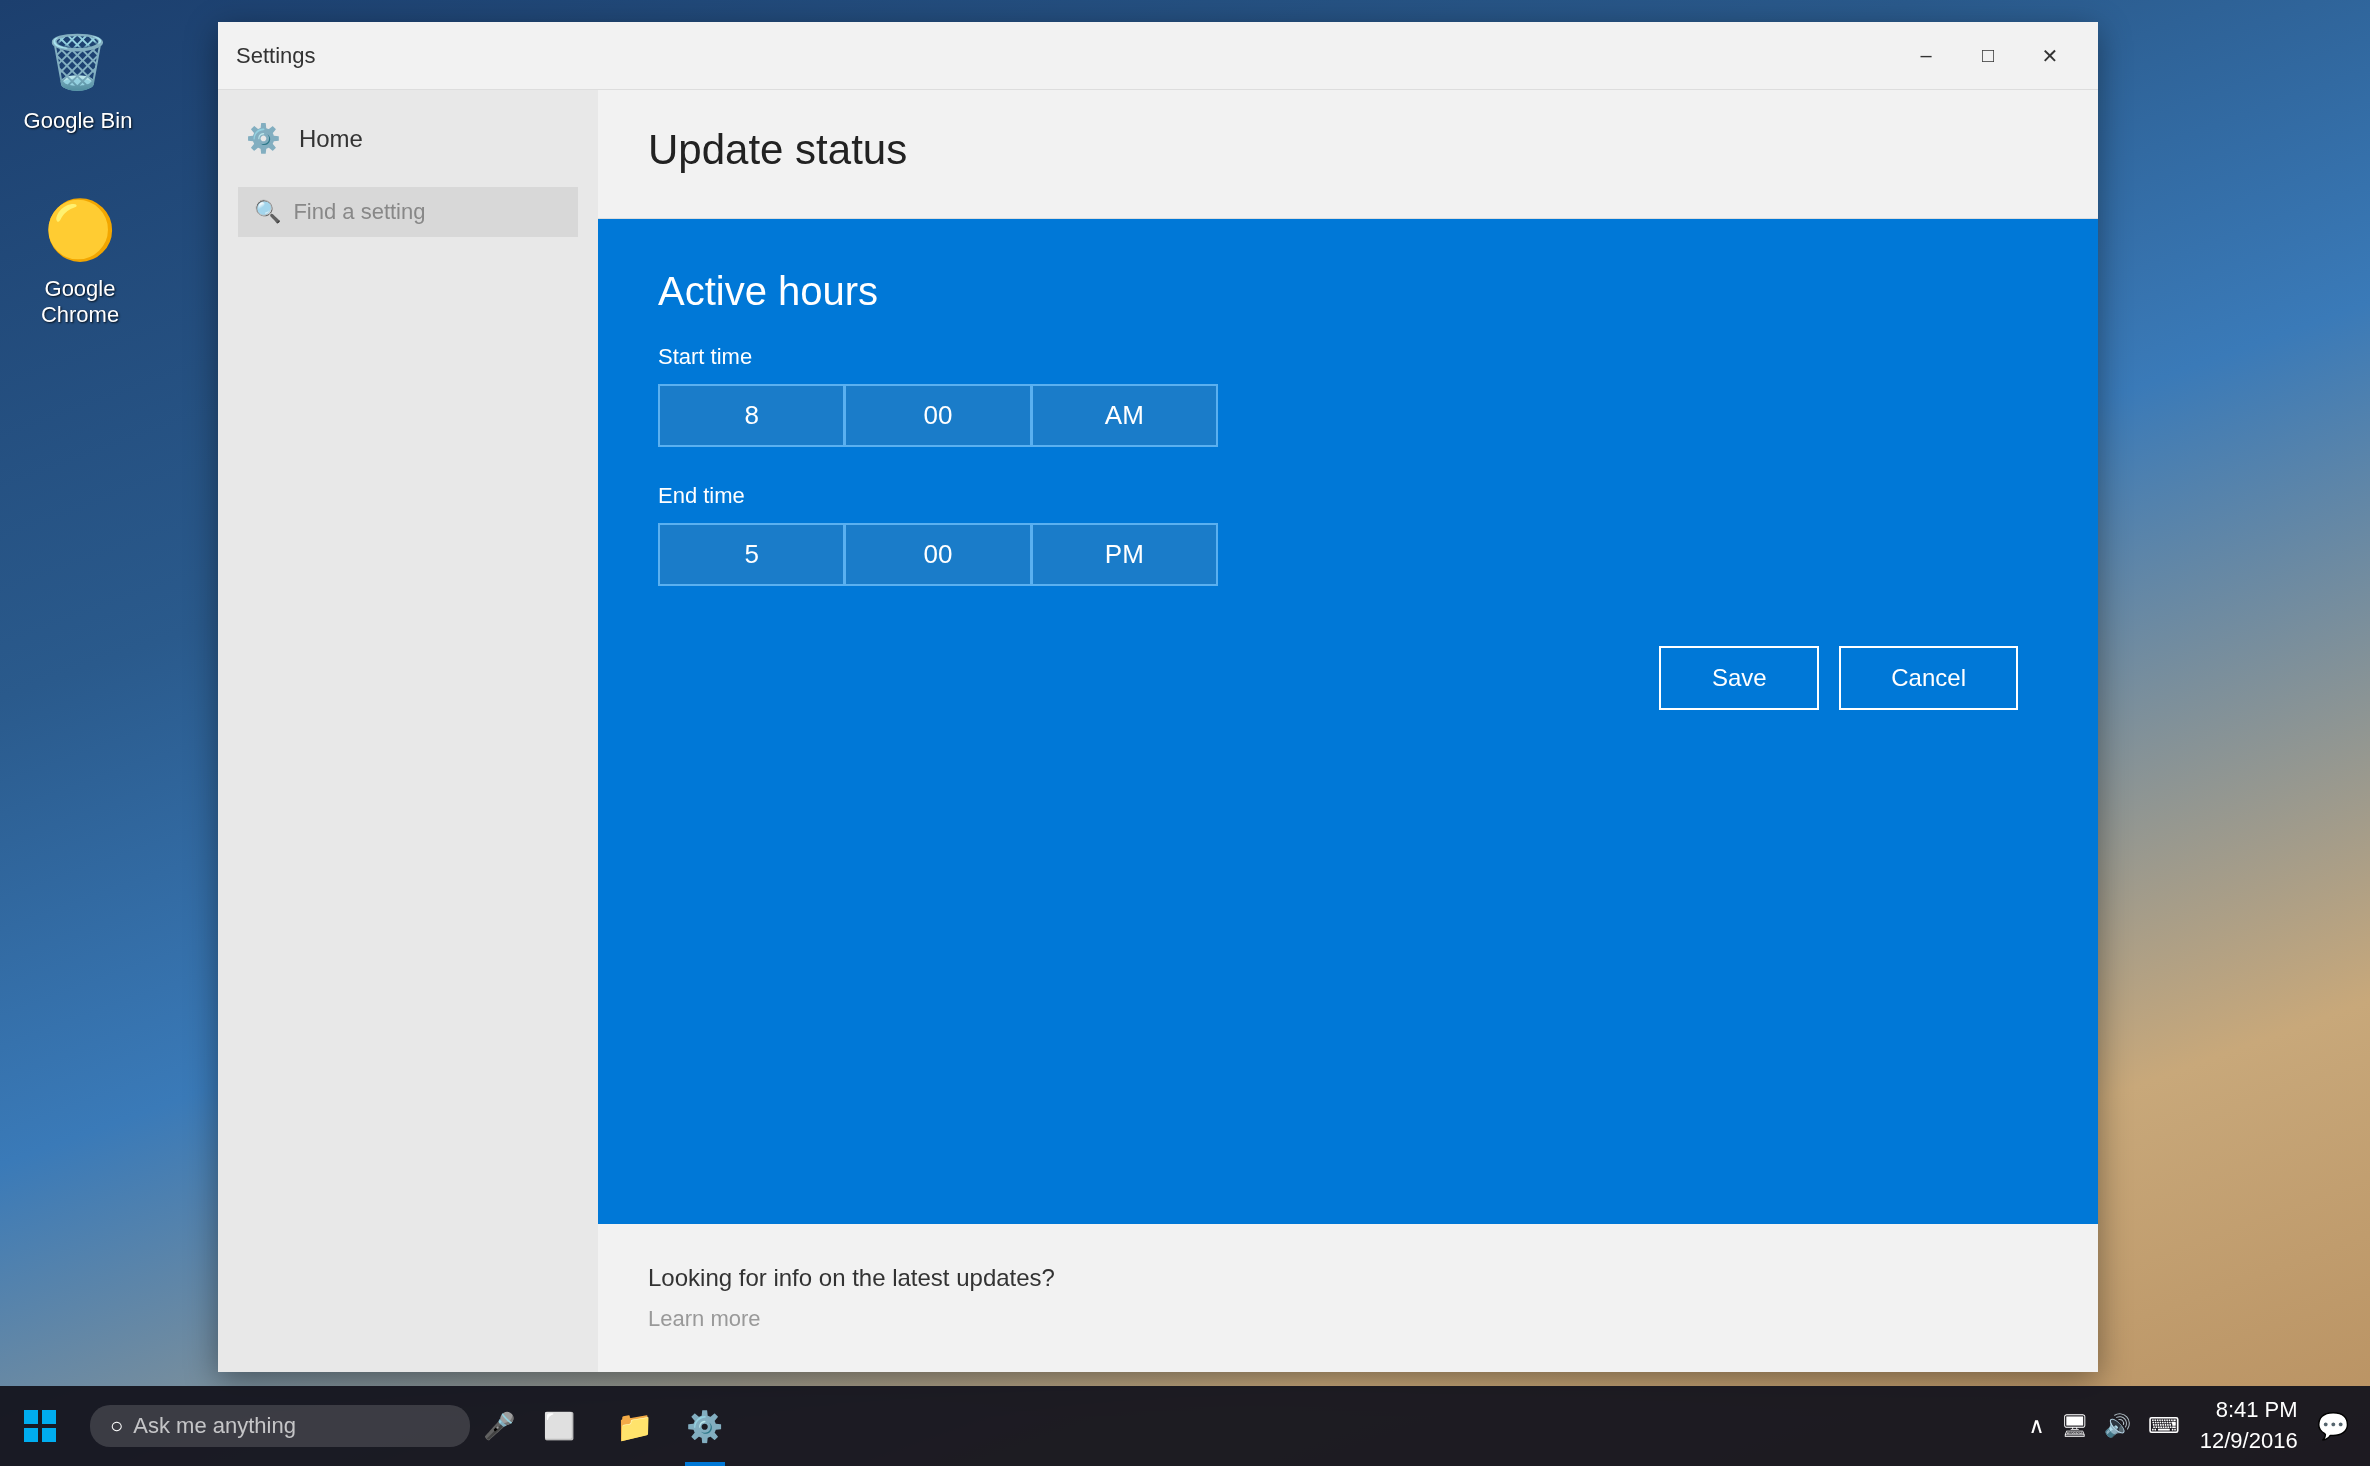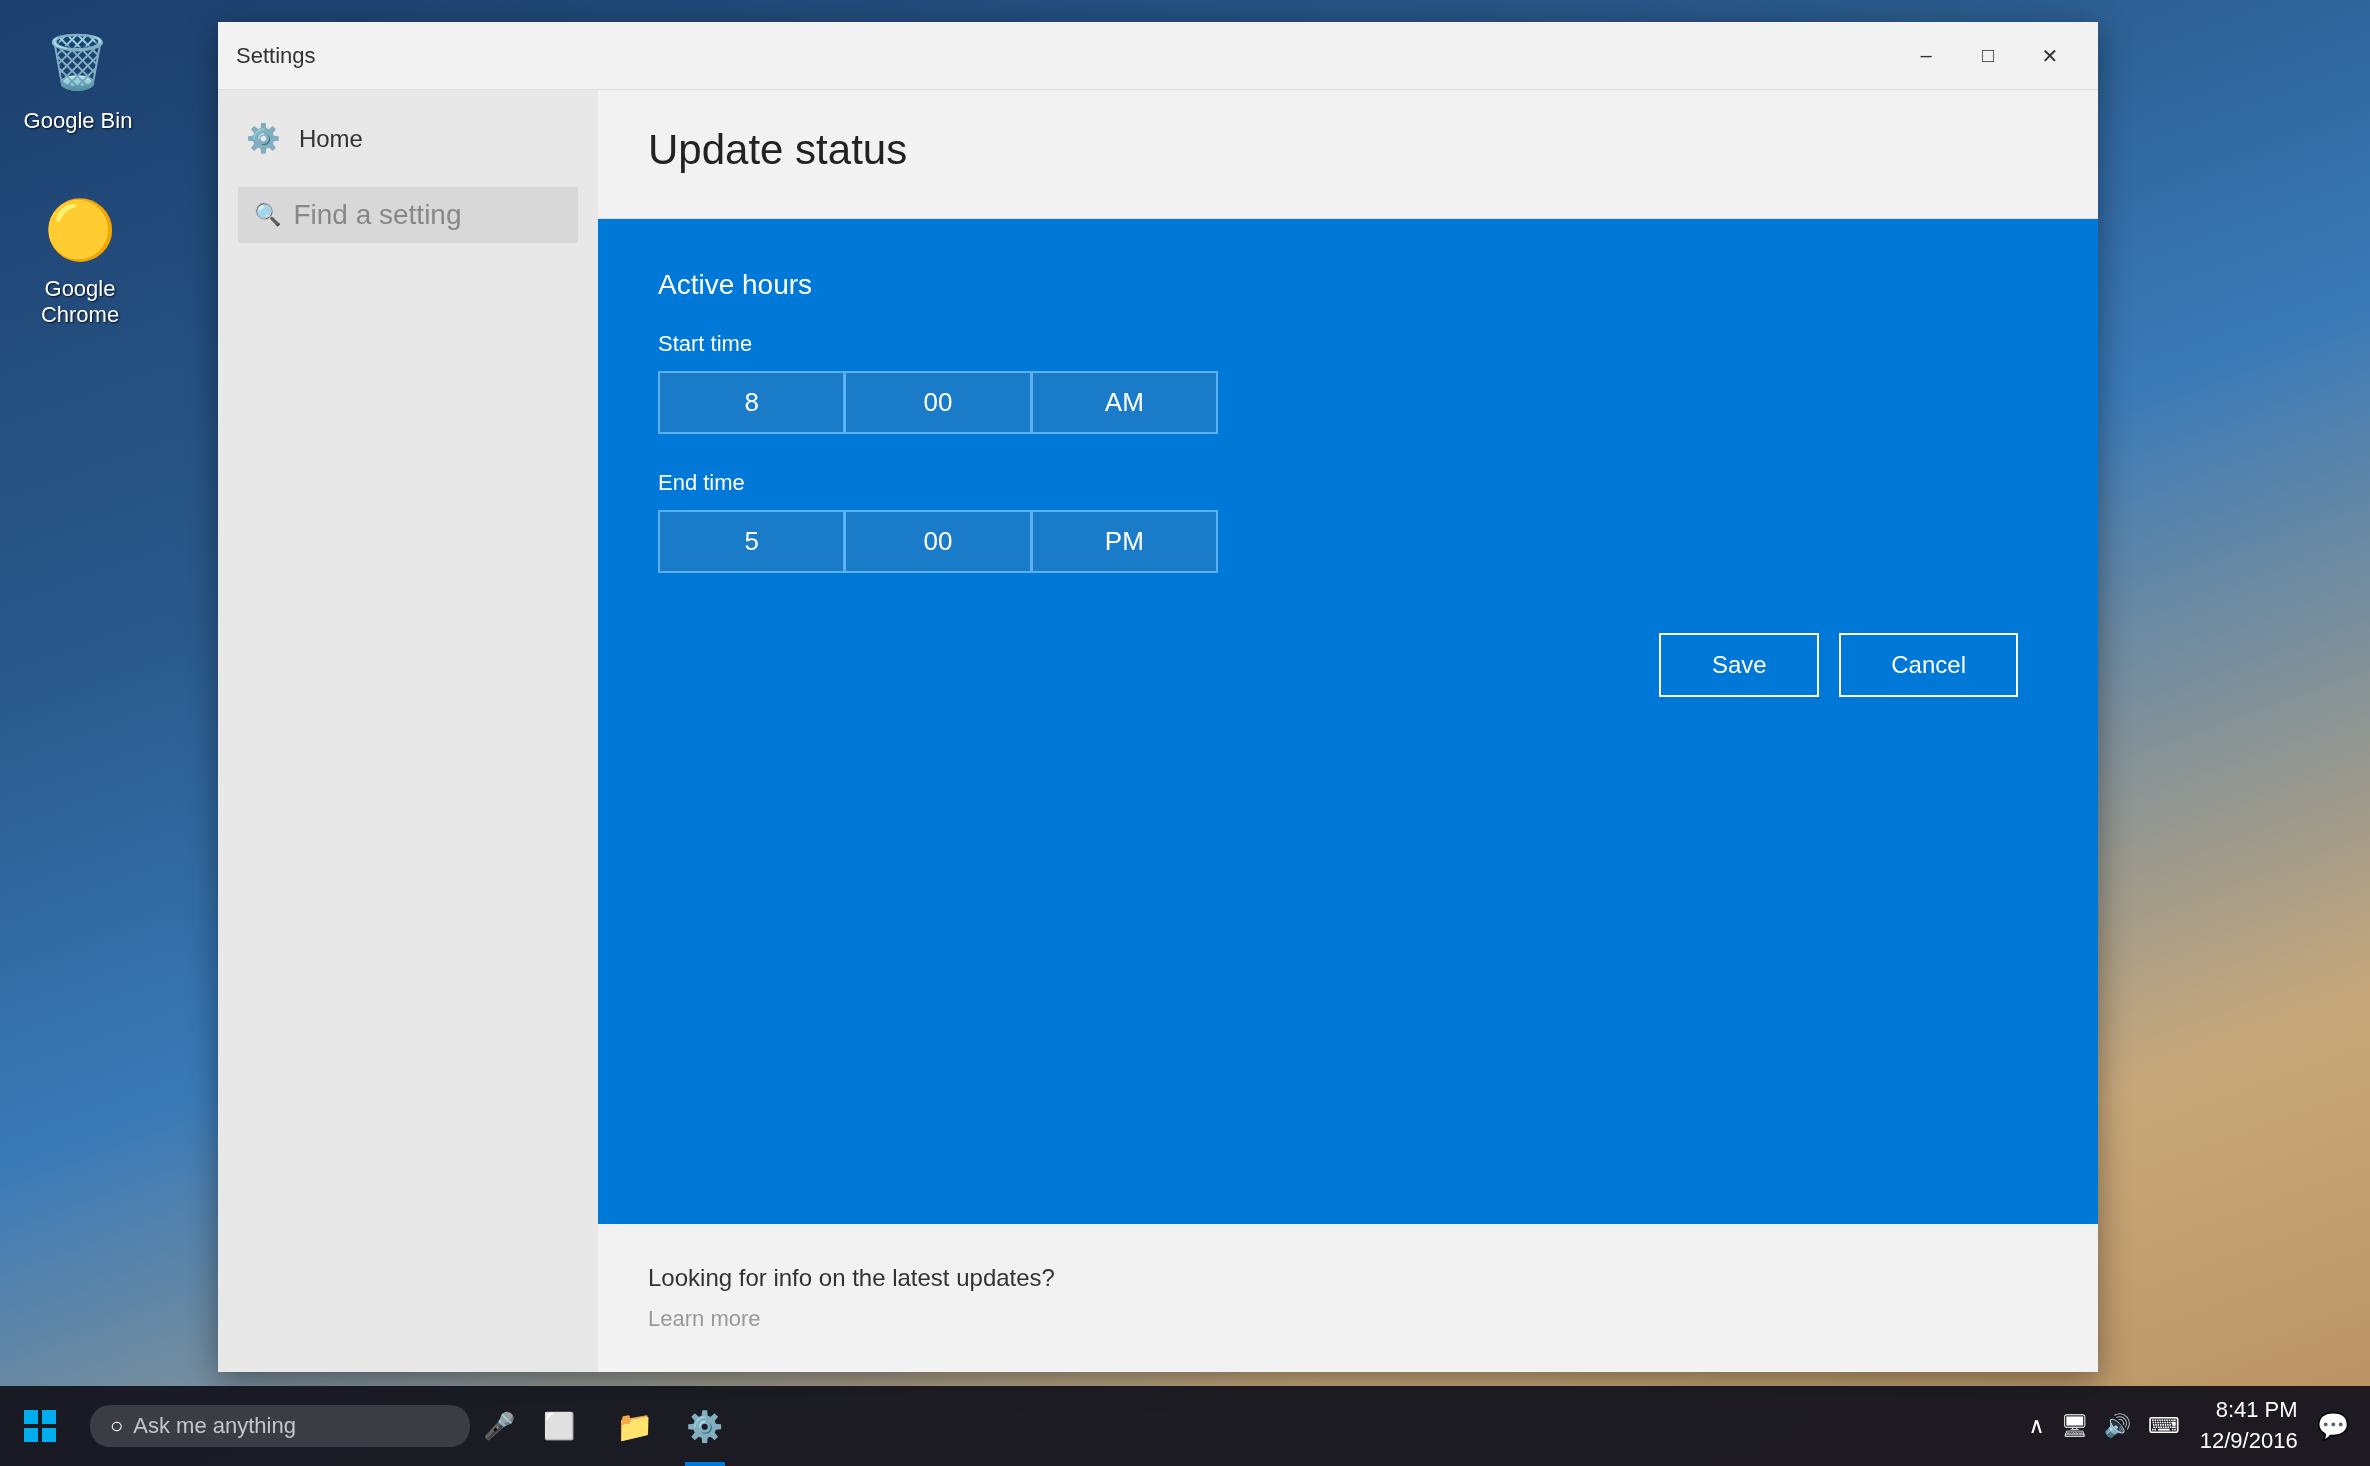--- a/index.html
+++ b/index.html
@@ -238,21 +238,21 @@
       align-items: center;
       background: #d8d8d8;
       border: none;
       padding: 12px 16px;
       gap: 12px;
     }
     .search-box input {
       background: transparent;
       border: none;
       outline: none;
-      font-size: 28px;
+      font-size: 22px;
       color: #0369a1;
       width: 100%;
     }
     .search-box input::placeholder { color: #888; }
     .search-box .search-icon { color: #666; font-size: 22px; }
 
     
     .content-area {
       flex: 1;
       background: #f2f2f2;
@@ -279,21 +279,21 @@
     }
 
     
     .active-hours-section {
       background: #0078d7;
       flex: 1;
       padding: 50px 60px;
       color: white;
     }
     .active-hours-title {
-      font-size: 28px;
+      font-size: 40px;
       font-weight: 400;
       margin-bottom: 30px;
     }
     .active-hours-desc {
       font-size: 22px;
       line-height: 1.5;
       margin-bottom: 30px;
       max-width: 1300px;
     }
     .active-hours-note {

